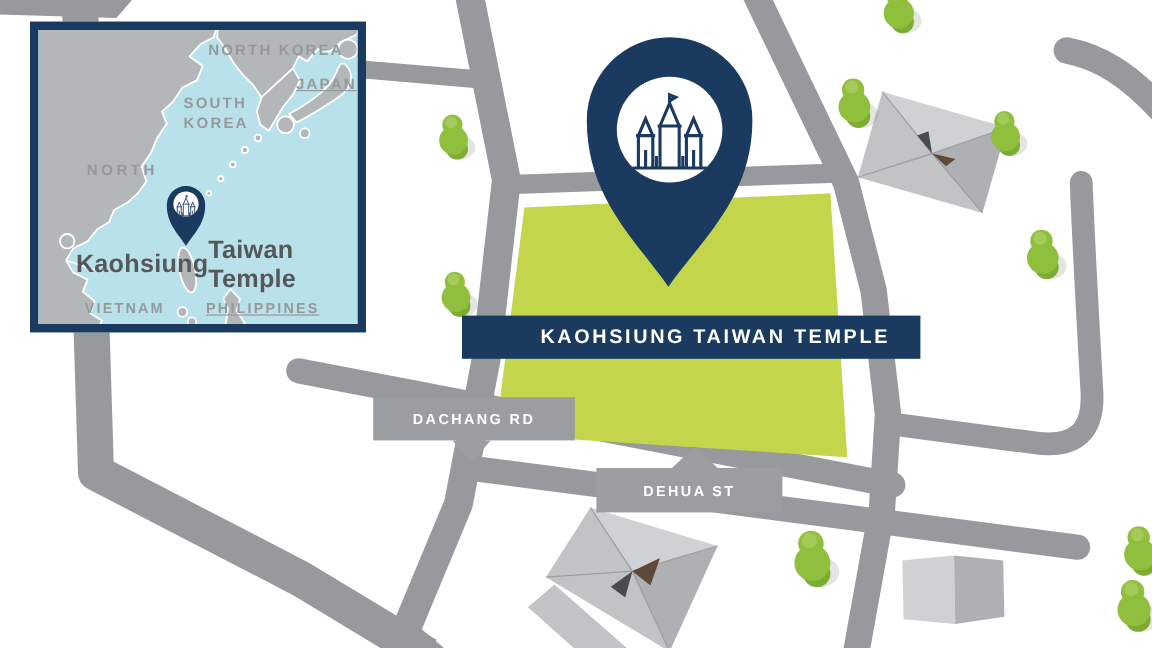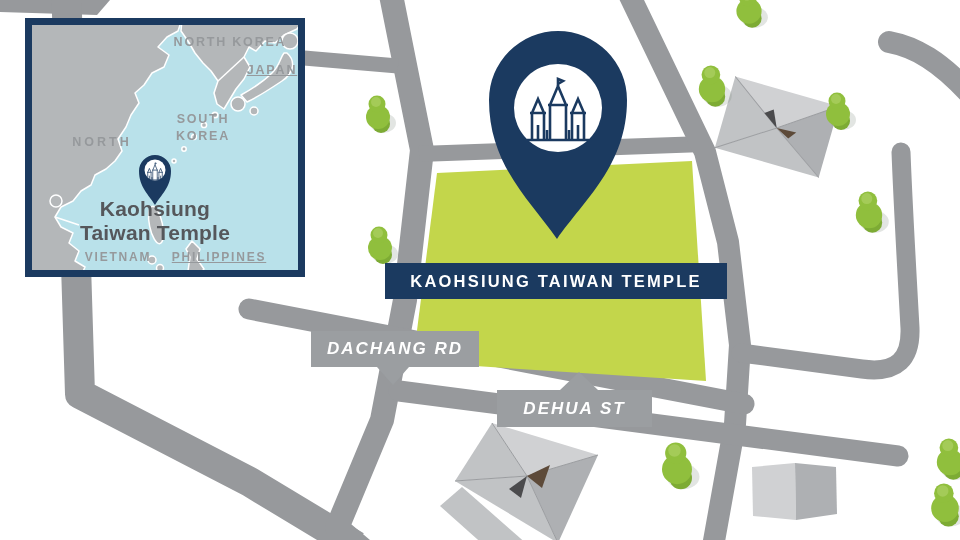--- a/index.html
+++ b/index.html
@@ -23,47 +23,47 @@
   .borders path{fill:none;stroke:#fff;stroke-width:1.5;}
   .sea-rect{fill:var(--sea);}
   .ridge{fill:none;stroke:#9b9da0;stroke-width:1;}
   .b1{fill:#d0d1d3;} .b2{fill:#c1c3c5;} .b3{fill:#aeb0b3;}
   .b-dark{fill:#4b4b4d;} .b-brown{fill:#5d4a39;}
   .t-main{fill:var(--tree);} .t-dark{fill:var(--tree-dark);} .t-light{fill:var(--tree-light);}
   .t-sh{fill:rgba(125,135,125,.22);}
 
   
   .lbl{position:absolute;display:flex;align-items:center;justify-content:center;
-       text-align:center;font-weight:bold;}
+       font-weight:bold;}
   .banner{position:absolute;display:flex;align-items:center;justify-content:center;
           font-weight:bold;color:#fff;}
   .temple-banner{left:385px;top:263px;width:342px;height:36px;background:var(--navy);
-                 font-size:16.5px;letter-spacing:2.2px;z-index:6;}
-  .road-banner{background:var(--banner-gray);font-size:17px;letter-spacing:2px;z-index:5;font-style:italic;}
+                 font-size:16.5px;letter-spacing:2.2px;z-index:6;padding-left:40px;}
+  .road-banner{background:var(--banner-gray);font-size:12px;letter-spacing:2px;z-index:5;}
   .dachang{left:311px;top:331px;width:168px;height:36px;}
   .dachang::after{content:"";position:absolute;left:66px;top:100%;width:0;height:0;
                   border:solid transparent;border-width:18px 16px 0 16px;
                   border-top-color:var(--banner-gray);}
   .dehua{left:497px;top:390px;width:155px;height:37px;}
   .dehua::before{content:"";position:absolute;left:63px;bottom:100%;width:0;height:0;
                  border:solid transparent;border-width:0 19px 18px 19px;
                  border-bottom-color:var(--banner-gray);}
 
   
   .inset{position:absolute;left:25px;top:18px;width:266px;height:245px;
          border:7px solid var(--navy);background:var(--sea);overflow:hidden;z-index:4;}
   .inset-svg{position:absolute;left:0;top:0;width:266px;height:245px;}
   .country{color:var(--country);font-size:12.5px;letter-spacing:1.8px;line-height:15px;}
   .c-nk{left:113px;top:8px;width:170px;height:18px;}
   .c-jp{left:200px;top:36px;width:80px;height:18px;text-decoration:underline;}
-  .c-sk{left:131px;top:53px;width:80px;height:34px;line-height:17px;margin-top:33px;}
+  .c-sk{left:121px;top:53px;width:80px;height:34px;line-height:17px;}
   .c-cn{left:20px;top:108px;width:100px;height:18px;letter-spacing:3px;}
-  .c-vn{left:36px;top:223px;width:100px;height:18px;font-size:12px;}
+  .c-vn{left:22px;top:223px;width:100px;height:18px;font-size:12px;}
   .c-ph{left:114px;top:223px;width:146px;height:18px;font-size:12px;text-decoration:underline;}
-  .inset-temple-name{left:33px;top:171px;width:180px;height:50px;flex-direction:column;
+  .inset-temple-name{left:33px;top:171px;width:180px;height:50px;flex-direction:row;
         color:var(--ink);font-size:21px;line-height:24px;letter-spacing:0.2px;}
 </style>
 </head>
 <body>
 
 <div class="canvas">
 
   <svg class="base" viewBox="0 0 960 540">
 
     <g>

